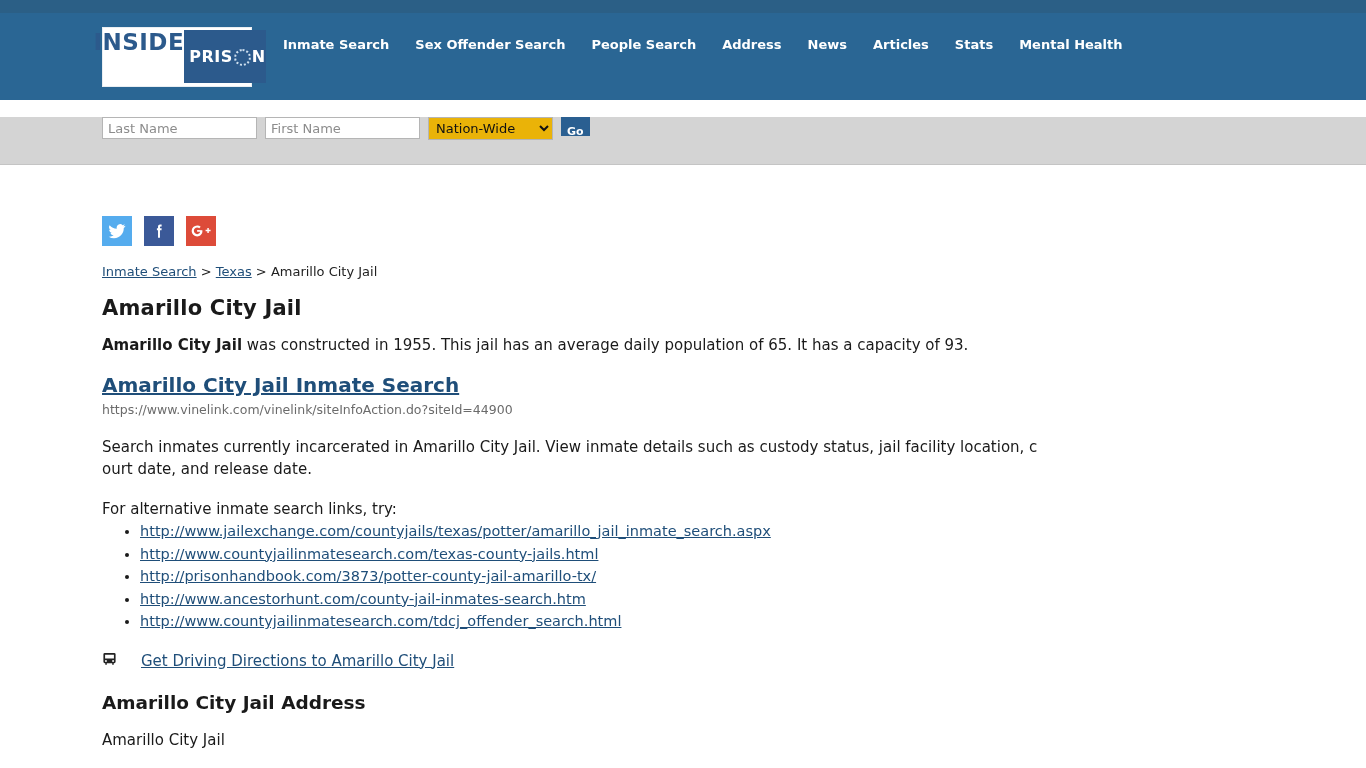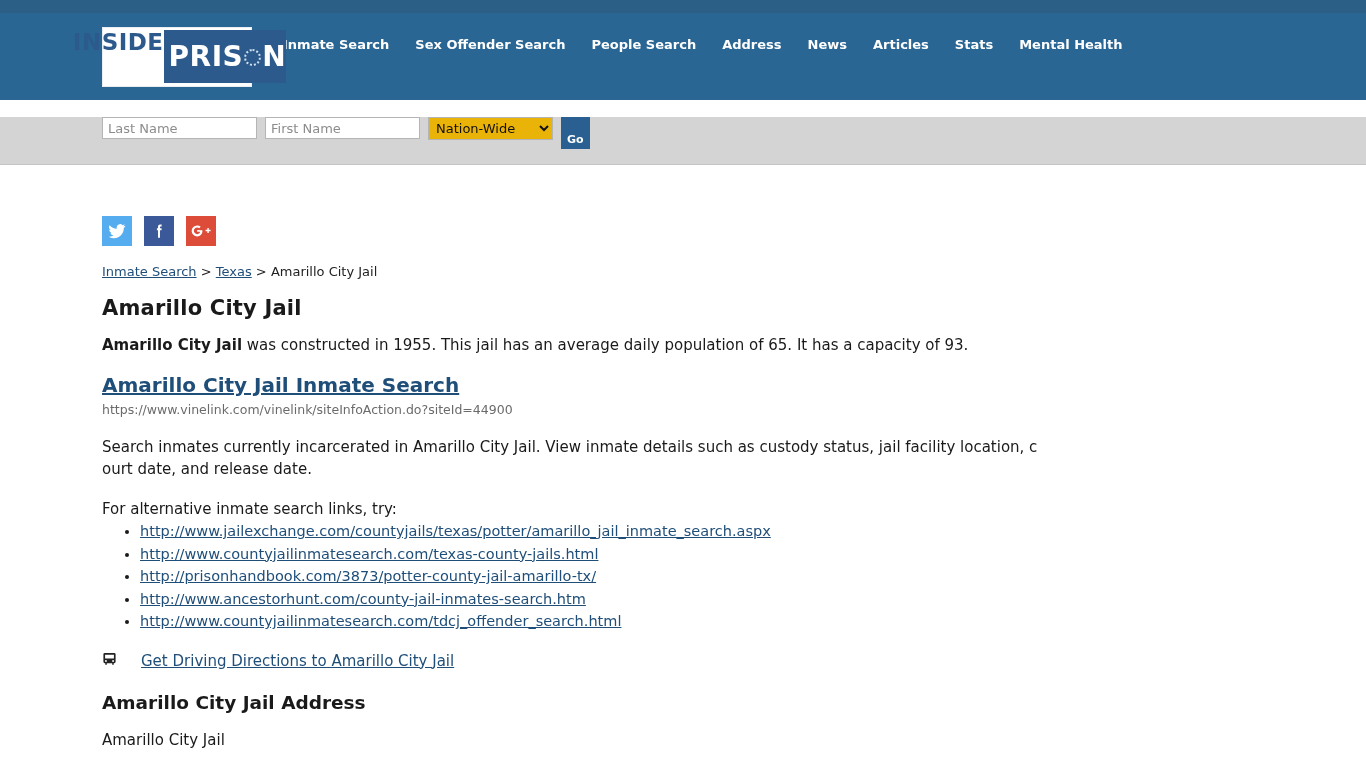--- a/index.html
+++ b/index.html
@@ -45,21 +45,21 @@
     font-size: 23px;
     line-height: 24px;
     letter-spacing: 0.5px;
     color: #2c5a8c;
     padding-left: 5px;
   }
   .logo-bottom {
     background: #2c5a8c;
     color: #ffffff;
     font-weight: bold;
-    font-size: 28px;
+    font-size: 16px;
     line-height: 26px;
     letter-spacing: 0.5px;
     padding-left: 5px;
     position: relative;
     display: flex;
     align-items: center;
   }
   .logo-bottom .wire {
     display: inline-block;
     width: 17px; height: 17px;
@@ -118,21 +118,21 @@
     color: #111;
     padding-left: 3px;
   }
   .go-btn {
     background: #2a5f91;
     color: #fff;
     font-size: 11px;
     font-weight: bold;
     border: none;
     height: 19px;
-    padding: 16px 6px;
+    padding: 8px 6px;
     cursor: pointer;
     font-family: "DejaVu Sans", sans-serif;
   }
 
   
   .content {
     padding-left: 102px;
     padding-top: 19px;
     width: 1264px;
     margin-top: 32px;

